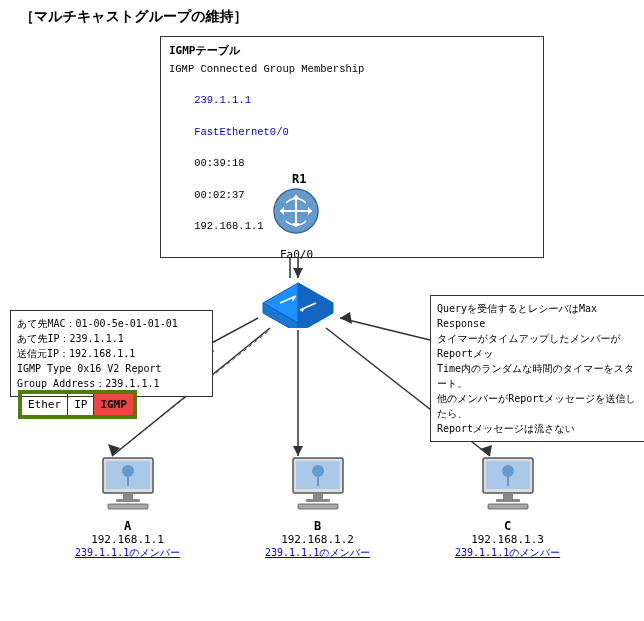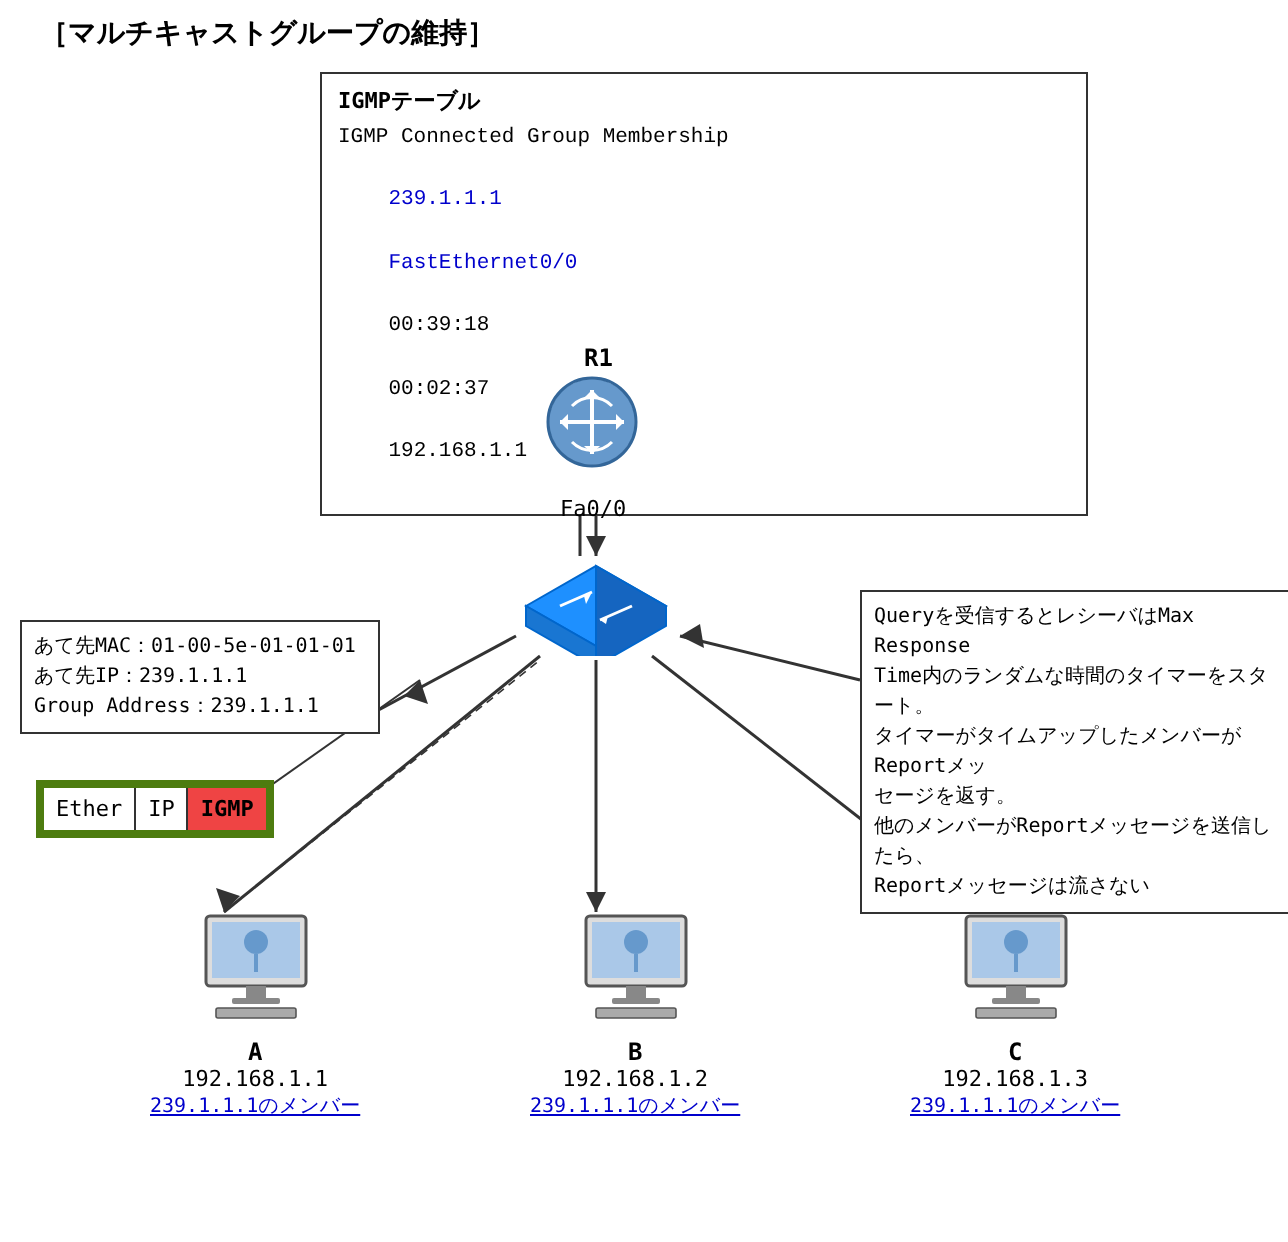--- a/index.html
+++ b/index.html
@@ -77,21 +77,21 @@
       left: 258px;
       width: 80px;
       height: 50px;
     }
 
     
     .left-annotation {
       position: absolute;
       top: 310px;
       left: 10px;
-      width: 180px;
+      width: 203px;
       border: 1px solid #333;
       background: #fff;
       padding: 5px 6px;
       font-size: 10px;
       line-height: 1.5;
     }
 
     
     .right-annotation {
       position: absolute;
@@ -241,28 +241,29 @@
     <line x1="22" y1="25" x2="38" y2="18" stroke="white" stroke-width="1.5"></line>
     <polygon points="38,18 34,20 35,24" fill="white"></polygon>
     <line x1="42" y1="32" x2="58" y2="25" stroke="white" stroke-width="1.5"></line>
     <polygon points="42,32 46,30 45,34" fill="white"></polygon>
   </svg>
 </div>
 
 <div class="left-annotation">
   <div>あて先MAC：01-00-5e-01-01-01</div>
   <div>あて先IP：239.1.1.1</div>
+  <div>送信元IP：192.168.1.1</div>
+  <div>IGMP Type 0x16 V2 Report</div>
   <div>Group Address：239.1.1.1</div>
 </div>
 
 <div class="right-annotation">
   <div>Queryを受信するとレシーバはMax Response</div>
+  <div>タイマーがタイムアップしたメンバーがReportメッ</div>
   <div>Time内のランダムな時間のタイマーをスタート。</div>
-  <div>タイマーがタイムアップしたメンバーがReportメッ</div>
-  <div>セージを返す。</div>
   <div>他のメンバーがReportメッセージを送信したら、</div>
   <div>Reportメッセージは流さない</div>
 </div>
 
 <div class="packet-box">
   <div class="packet-cell">Ether</div>
   <div class="packet-cell">IP</div>
   <div class="packet-cell packet-igmp">IGMP</div>
 </div>
 

